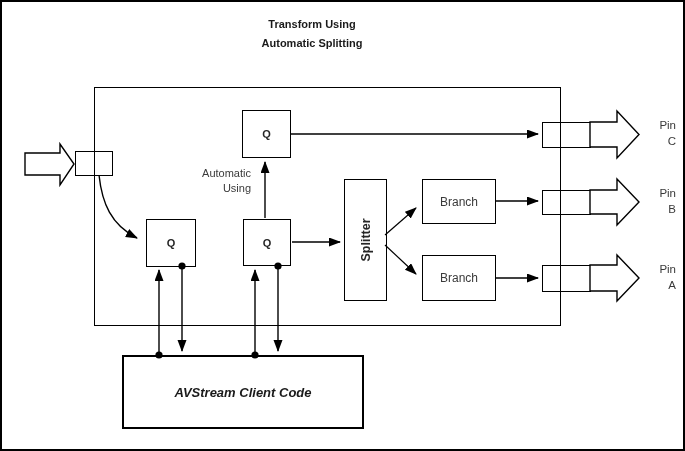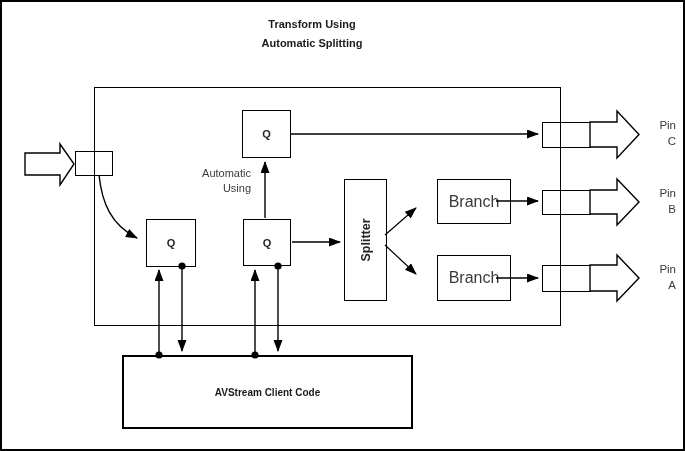--- a/index.html
+++ b/index.html
@@ -18,26 +18,26 @@
   .qbox{display:flex;align-items:center;justify-content:center;
     font-size:11px;font-weight:bold;color:#262626;}
   .q-top{left:240px;top:108px;width:49px;height:48px;}
   .q-left{left:144px;top:217px;width:50px;height:48px;}
   .q-center{left:241px;top:217px;width:48px;height:47px;}
   .splitter-box{left:342px;top:177px;width:43px;height:122px;
     display:flex;align-items:center;justify-content:center;}
   .vtext{transform:rotate(-90deg);white-space:nowrap;
     font-size:12.5px;font-weight:bold;color:#262626;}
   .branch{display:flex;align-items:center;justify-content:center;
-    font-size:16px;color:#3a3a3a;margin-left:15px;}
+    font-size:12px;color:#3a3a3a;}
   .branch-top{left:420px;top:177px;width:74px;height:45px;}
   .branch-bottom{left:420px;top:253px;width:74px;height:46px;}
-  .client-box{left:120px;top:353px;width:291px;height:74px;border:2px solid #000;
+  .client-box{left:120px;top:353px;width:242px;height:74px;border:2px solid #000;
     display:flex;align-items:center;justify-content:center;
-    font-size:10px;font-weight:bold;color:#1a1a1a;}
+    font-size:13px;font-weight:bold;color:#1a1a1a;font-style:italic;}
   .input-rect{left:73px;top:149px;width:38px;height:25px;}
   .queue-c{left:540px;top:120px;width:49px;height:26px;}
   .queue-b{left:540px;top:188px;width:49px;height:25px;}
   .queue-a{left:540px;top:263px;width:49px;height:27px;}
   .note{
     left:183px;top:164px;width:66px;text-align:right;
     font-size:11px;color:#3a3a3a;line-height:15px;
   }
   .pin-label{
     left:636px;width:38px;text-align:right;

